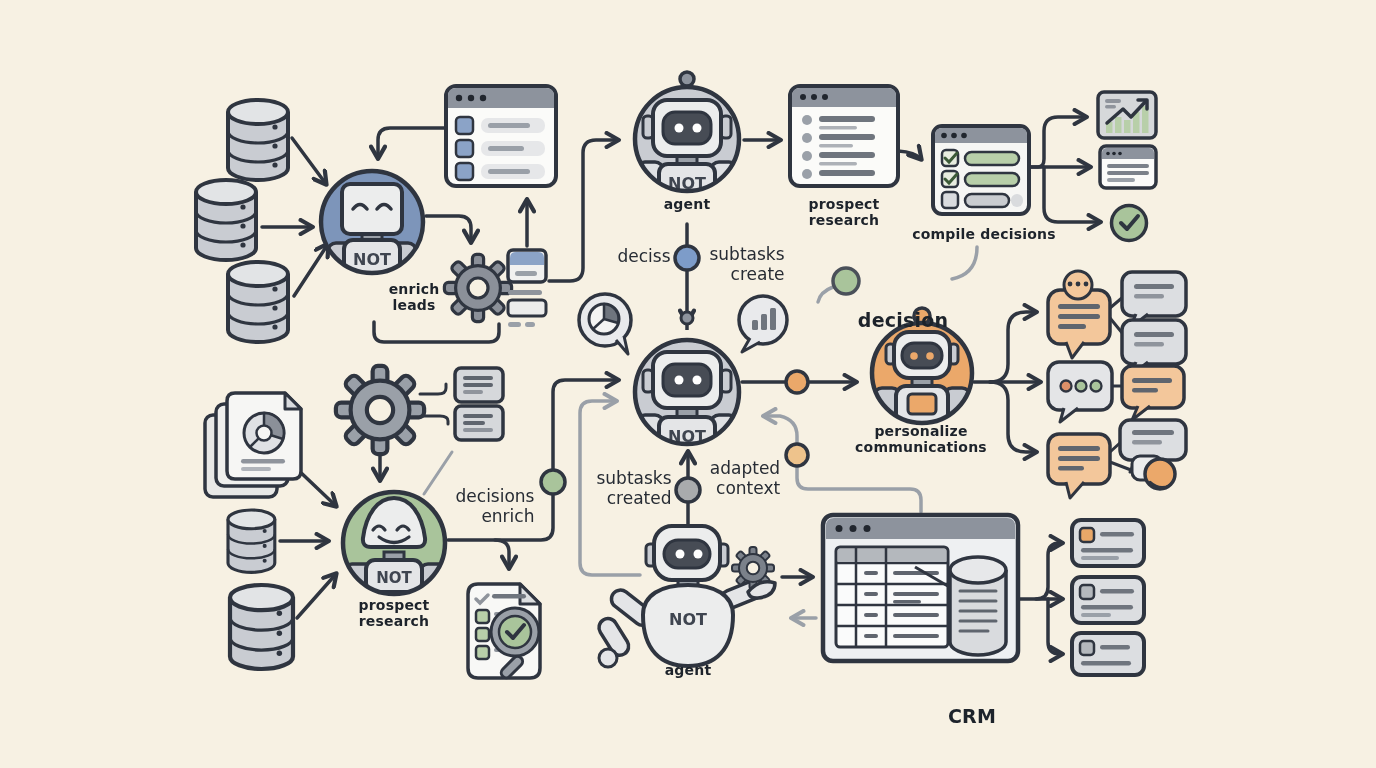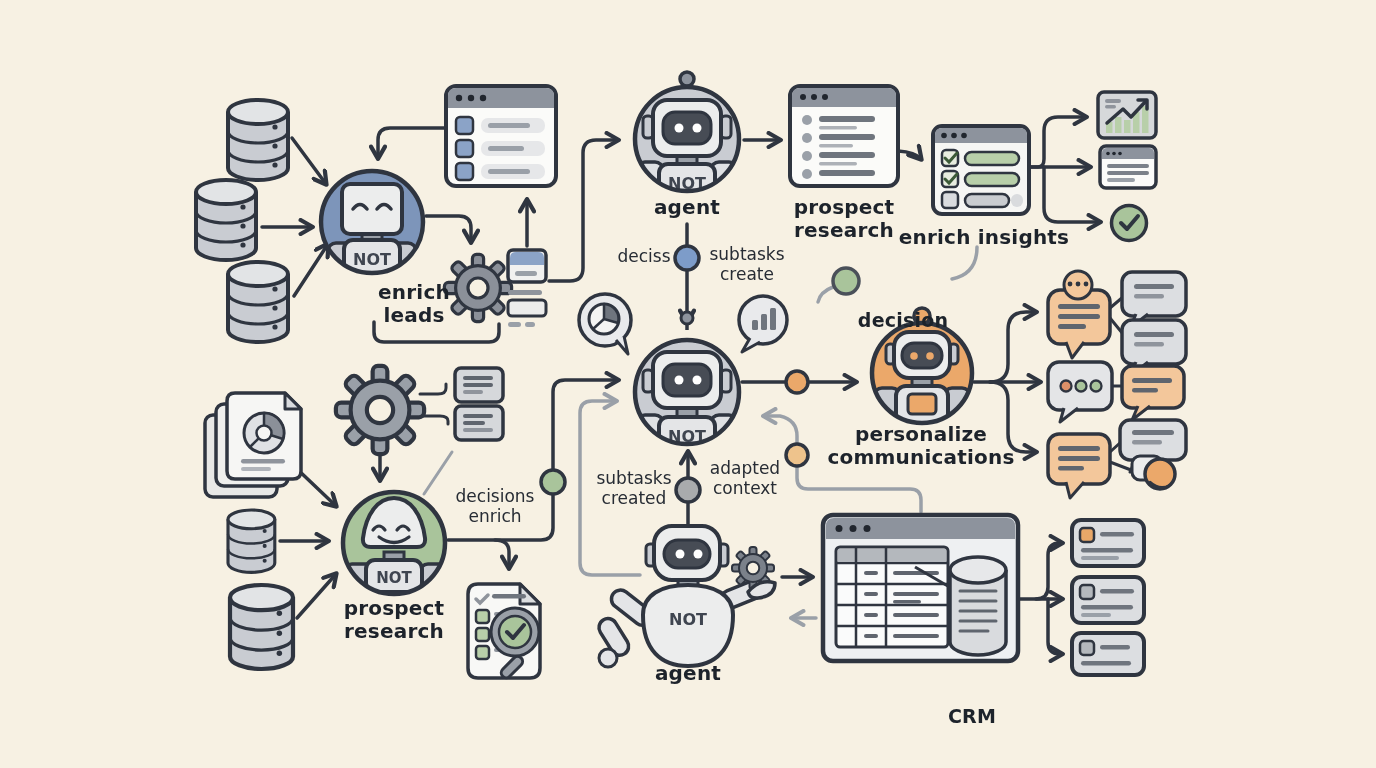--- a/index.html
+++ b/index.html
@@ -4,27 +4,27 @@
 <style>
   html,body{margin:0;padding:0;}
   #canvas{
     position:relative;width:1376px;height:768px;overflow:hidden;
     background:#f7f1e3;
     font-family:"DejaVu Sans", sans-serif;
   }
   #scene{position:absolute;left:0;top:0;}
   .lbl{
     position:absolute;transform:translateX(-50%);
-    font-weight:700;font-size:20px;line-height:1.16;color:#1d232b;
+    font-weight:700;font-size:14px;line-height:1.16;color:#1d232b;
     text-align:center;white-space:pre-line;letter-spacing:.2px;
   }
   .lbl2{
     position:absolute;transform:translateX(-50%);
     font-weight:400;font-size:17px;line-height:1.16;color:#272c34;
-    text-align:center;white-space:pre-line;
+    text-align:right;white-space:pre-line;
   }
   .big{font-size:19px;margin-top:40px;}
 </style>
 </head>
 <body>
 
 <div id="canvas">
 <svg id="scene" width="1376" height="768" viewBox="0 0 1376 768">
   <defs>
     <marker id="ah" viewBox="0 0 10 10" refX="8" refY="5" markerWidth="5" markerHeight="5" orient="auto-start-reverse">
@@ -550,21 +550,21 @@
     <circle cx="797" cy="455" r="11" fill="#eec38c"></circle>
     <circle cx="846" cy="281" r="13" fill="#a9c49b" stroke="#4a5059"></circle>
   </g>
 </svg>
 
   <div class="lbl" style="left:372px;top:281px;margin-left:42px;">enrich
 leads</div>
   <div class="lbl" style="left:687px;top:196px;">agent</div>
   <div class="lbl" style="left:844px;top:196px;">prospect
 research</div>
-  <div class="lbl" style="left:984px;top:226px;white-space:nowrap;">enrich insights</div>
+  <div class="lbl" style="left:984px;top:226px;white-space:nowrap;">compile decisions</div>
   <div class="lbl2" style="left:644px;top:247px;">deciss</div>
   <div class="lbl2" style="left:747px;top:245px;">subtasks
 create</div>
   <div class="lbl big" style="left:903px;top:269px;">decision</div>
   <div class="lbl" style="left:921px;top:423px;">personalize
 communications</div>
   <div class="lbl" style="left:394px;top:597px;">prospect
 research</div>
   <div class="lbl2" style="left:495px;top:487px;">decisions
 enrich</div>

